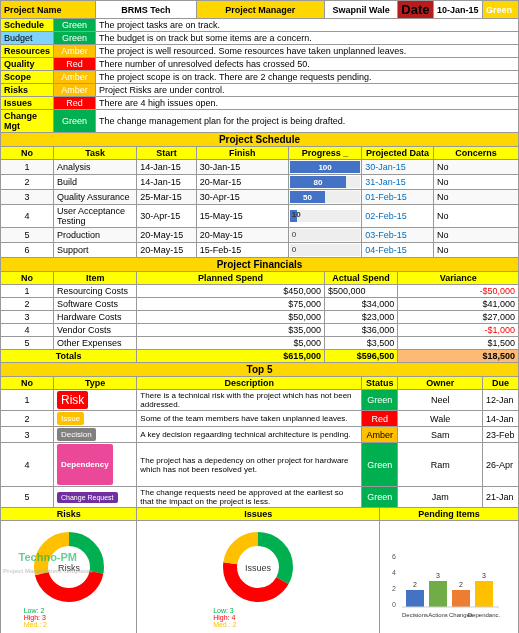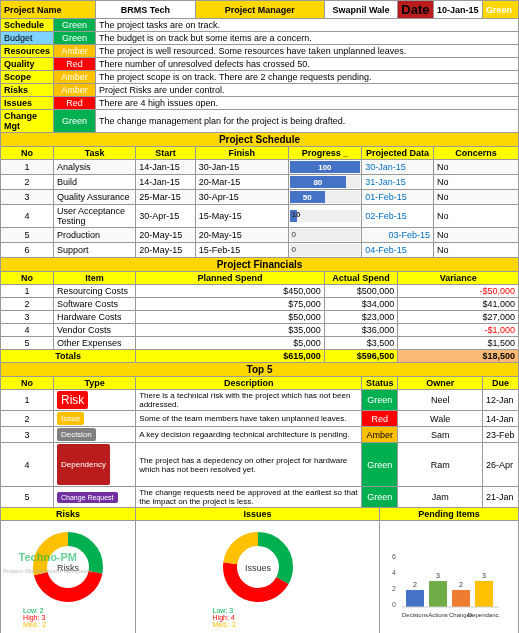--- a/index.html
+++ b/index.html
@@ -11,21 +11,21 @@
     .green { background: #00B050; color: #fff; }
     .amber { background: #FFC000; color: #fff; }
     .red { background: #FF0000; color: #fff; }
     .col-header { background: #FFFF00; font-weight: bold; text-align: center; }
     .task-row td { background: #fff; }
     .task-row:nth-child(even) td { background: #f9f9f9; }
     .totals-row td { background: #FFFF00; font-weight: bold; }
     .risk-badge { background: #FF0000; color: #fff; padding: 2px 4px; border-radius: 2px; font-size: 12px; display: inline-block; }
     .issue-badge { background: #FFC000; color: #fff; padding: 2px 4px; border-radius: 2px; font-size: 8px; display: inline-block; }
     .decision-badge { background: #808080; color: #fff; padding: 2px 4px; border-radius: 2px; font-size: 8px; display: inline-block; }
-    .dependency-badge { background: #b91c1c; color: #fff; padding: 16px 4px; border-radius: 2px; font-size: 8px; display: inline-block; }
+    .dependency-badge { background: #ec4899; color: #fff; padding: 16px 4px; border-radius: 2px; font-size: 8px; display: inline-block; font-weight: bold; }
     .change-badge { background: #7030A0; color: #fff; padding: 2px 4px; border-radius: 2px; font-size: 8px; display: inline-block; }
     .status-green { background: #00B050; color: #fff; text-align: center; }
     .status-red { background: #FF0000; color: #fff; text-align: center; }
     .status-amber { background: #FFC000; text-align: center; }
   </style>
 </head>
 <body>
 
 <table class="main-table">
 
@@ -156,21 +156,21 @@
   <tr class="task-row">
     <td style="text-align:center;">5</td>
     <td colspan="3">Production</td>
     <td>20-May-15</td>
     <td>20-May-15</td>
     <td colspan="2" style="padding:1px;">
       <div style="width:100%;height:12px;background:#eee;">
         <span style="font-size:8px;color:#333;padding-left:2px;">0</span>
       </div>
     </td>
-    <td colspan="3" style="color:#0070C0;text-align:right;">03-Feb-15</td>
+    <td colspan="3" style="color:#0070C0;">03-Feb-15</td>
     <td colspan="2">No</td>
   </tr>
   <tr class="task-row">
     <td style="text-align:center;">6</td>
     <td colspan="3">Support</td>
     <td>20-May-15</td>
     <td>15-Feb-15</td>
     <td colspan="2" style="padding:1px;">
       <div style="width:100%;height:12px;background:#eee;">
         <span style="font-size:8px;color:#333;padding-left:2px;">0</span>
@@ -187,21 +187,21 @@
     <td class="col-header">No</td>
     <td class="col-header" colspan="3">Item</td>
     <td class="col-header" colspan="3">Planned Spend</td>
     <td class="col-header" colspan="3">Actual Spend</td>
     <td class="col-header" colspan="3">Variance</td>
   </tr>
   <tr style="position:relative;">
     <td style="text-align:center;">1</td>
     <td colspan="3">Resourcing Costs</td>
     <td colspan="3" style="text-align:right;">$450,000</td>
-    <td colspan="3" style="text-align:right;">$500,000</td>
+    <td colspan="3" style="text-align:left;">$500,000</td>
     <td colspan="3" style="text-align:right;color:#FF0000;">-$50,000</td>
   </tr>
   <tr>
     <td style="text-align:center;">2</td>
     <td colspan="3">Software Costs</td>
     <td colspan="3" style="text-align:right;">$75,000</td>
     <td colspan="3" style="text-align:right;">$34,000</td>
     <td colspan="3" style="text-align:right;">$41,000</td>
   </tr>
   <tr>

